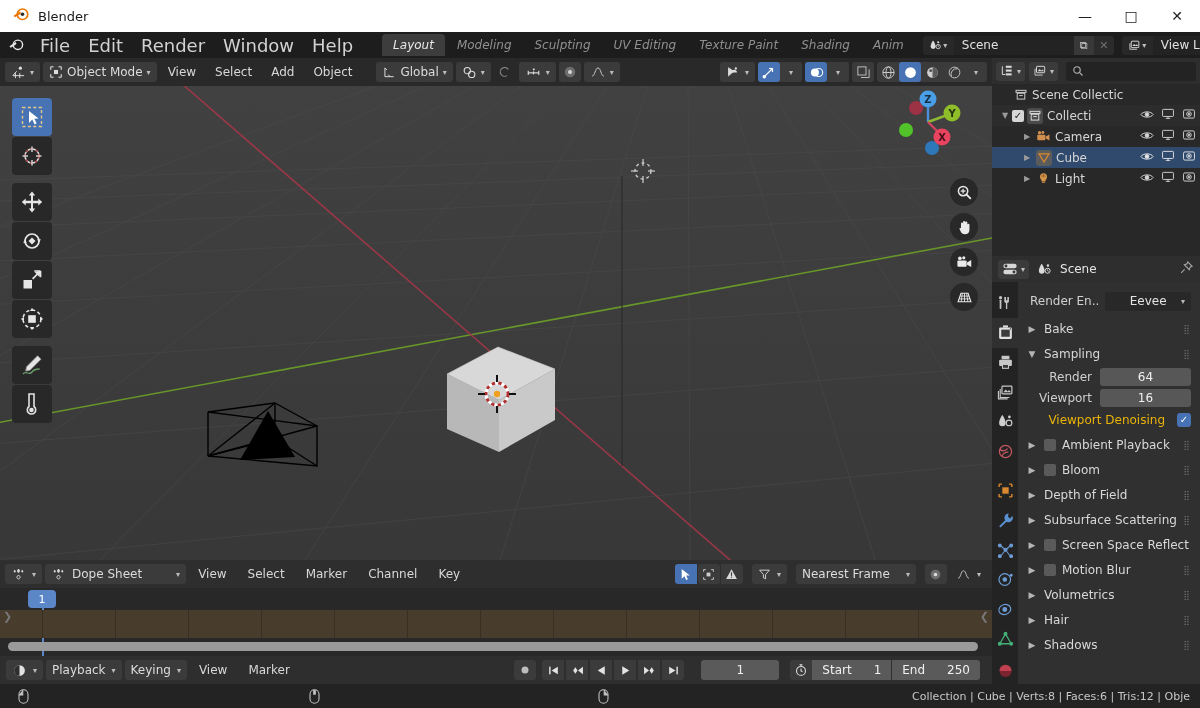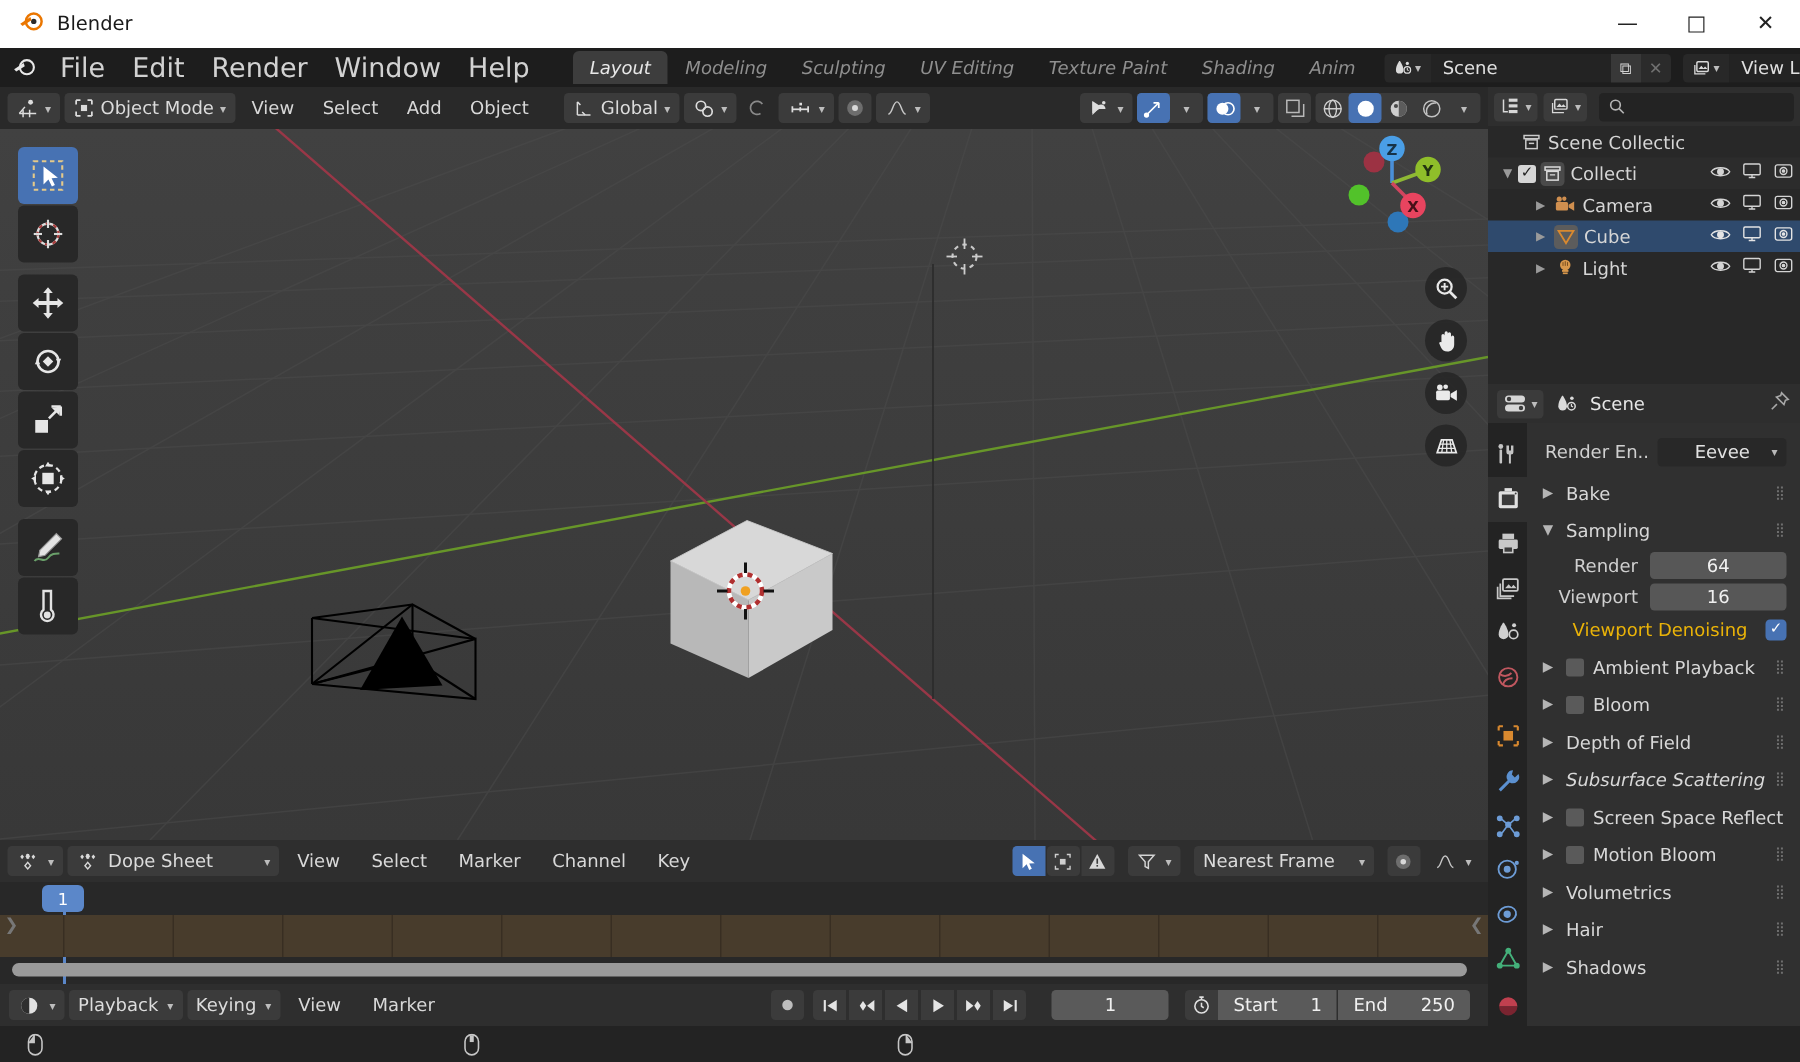--- a/index.html
+++ b/index.html
@@ -926,32 +926,32 @@
         <span>Bloom</span>
         <span class="grip">⣿</span>
       </div>
       <div class="panel-hdr">
         <span class="tri">▶</span>
         <span>Depth of Field</span>
         <span class="grip">⣿</span>
       </div>
       <div class="panel-hdr">
         <span class="tri">▶</span>
-        <span style="white-space:nowrap;overflow:hidden;font-style:italic;">Subsurface Scattering</span>
+        <span style="white-space:nowrap;overflow:hidden;">Subsurface Scattering</span>
         <span class="grip">⣿</span>
       </div>
       <div class="panel-hdr">
         <span class="tri">▶</span>
         <span class="pchk"></span>
         <span style="white-space:nowrap;overflow:hidden;">Screen Space Reflect</span>
       </div>
       <div class="panel-hdr">
         <span class="tri">▶</span>
         <span class="pchk"></span>
-        <span>Motion Bloom</span>
+        <span>Motion Blur</span>
         <span class="grip">⣿</span>
       </div>
       <div class="panel-hdr">
         <span class="tri">▶</span>
         <span>Volumetrics</span>
         <span class="grip">⣿</span>
       </div>
       <div class="panel-hdr">
         <span class="tri">▶</span>
         <span>Hair</span>
@@ -1160,13 +1160,14 @@
       <rect x="1" y="1" width="12" height="18" rx="6"></rect>
         <rect x="5.2" y="1.6" width="3.6" height="6" fill="#c6c6c6" stroke="none"></rect>
     </svg>
   </span>
   <span class="mousehint" style="margin-left:278px;">
     <svg width="11" height="15" viewBox="0 0 14 20" fill="none" stroke="#c6c6c6" stroke-width="1.4">
       <rect x="1" y="1" width="12" height="18" rx="6"></rect>
         <path d="M13 8 h-5 V1.4" fill="#c6c6c6"></path>
     </svg>
   </span>
+  <span id="status-right">Collection | Cube | Verts:8 | Faces:6 | Tris:12 | Obje</span>
 </div>
 
 </body></html>

